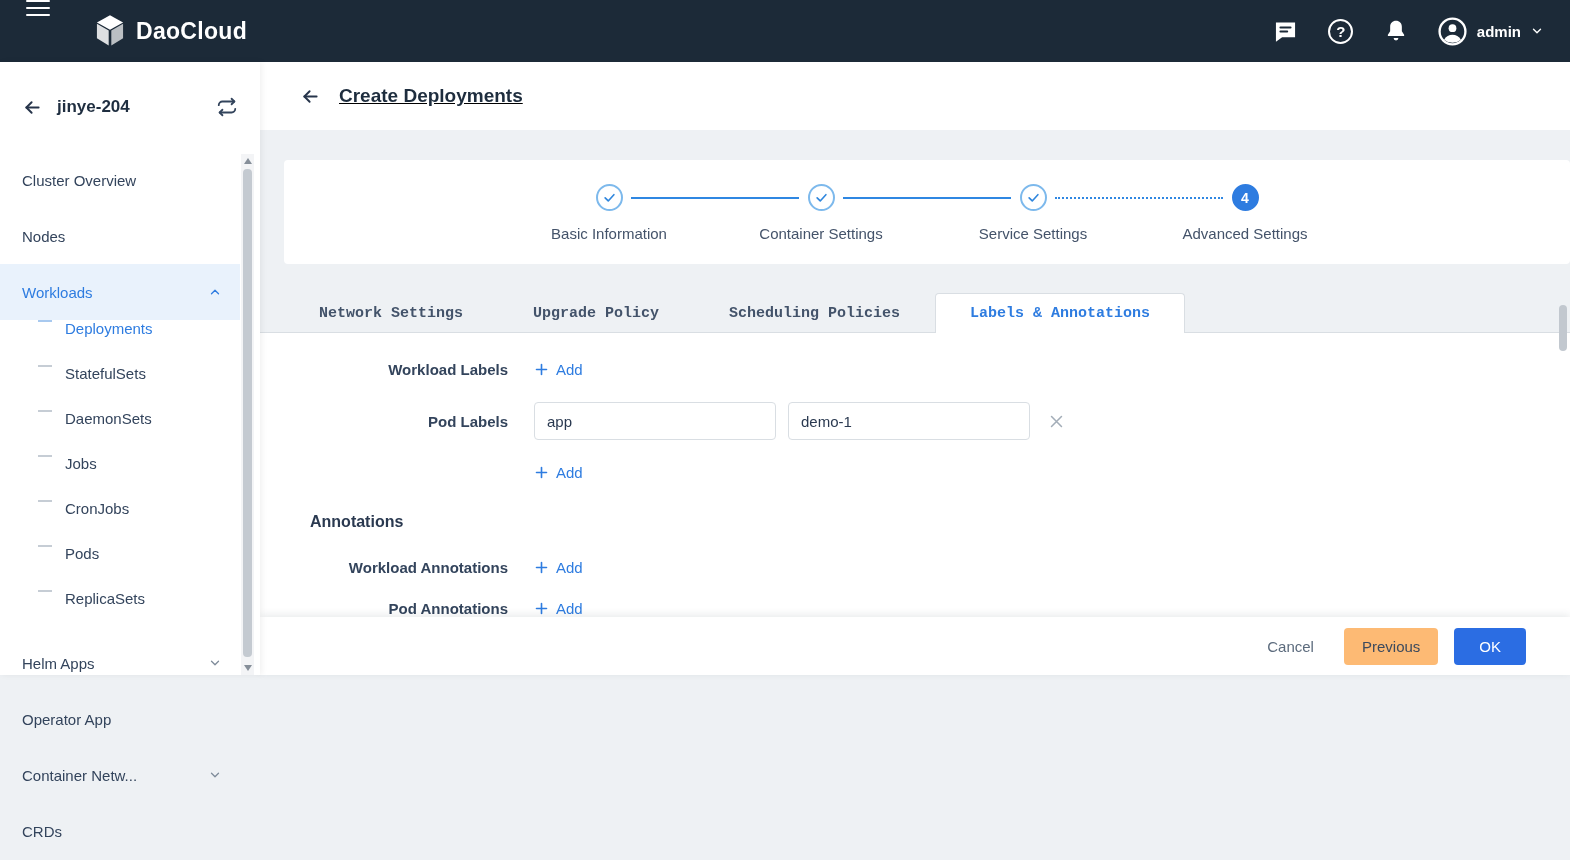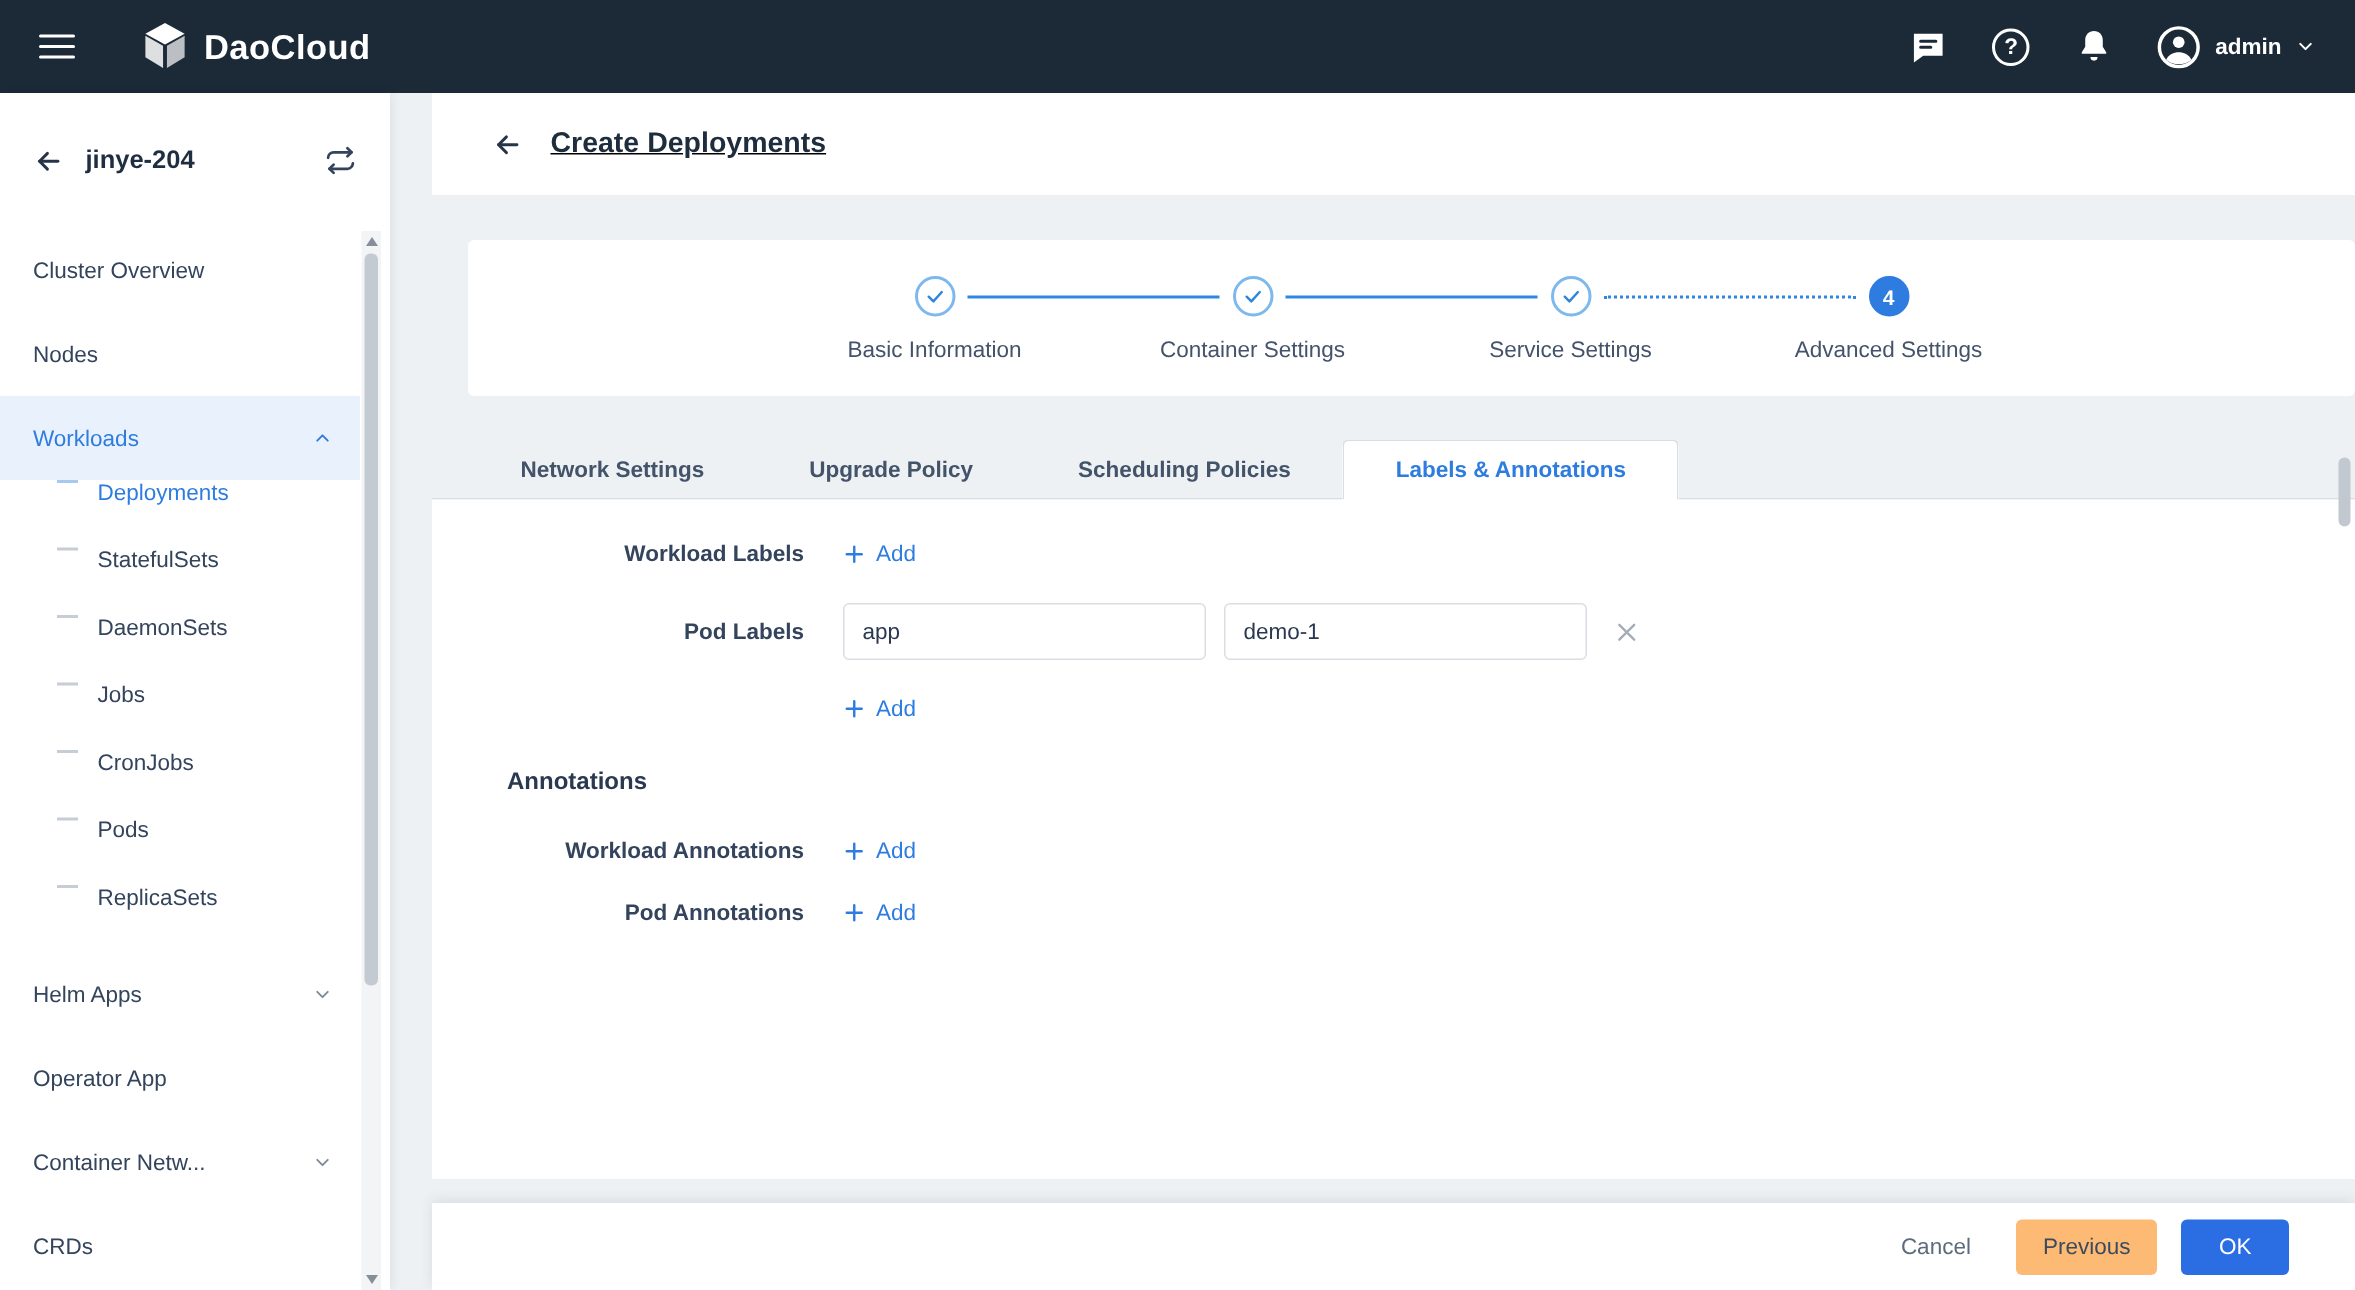--- a/index.html
+++ b/index.html
@@ -1,32 +1,32 @@
 <!DOCTYPE html>
 <html><head>
 <meta charset="utf-8">
 <style>
   * { margin:0; padding:0; box-sizing:border-box; }
   html,body { width:1570px; height:860px; font-family:"Liberation Sans", sans-serif; background:#eef1f4; overflow:hidden; }
 
   
-  .topbar { height:62px; background:#1c2a38; display:flex; align-items:center; padding:0 26px; color:#fff; }
+  .topbar { height:62px; background:#1c2a38; display:flex; padding:0 26px; color:#fff; }
   .hamburger { width:24px; display:flex; flex-direction:column; gap:5px; cursor:pointer; margin-right:44px; }
   .hamburger span { height:2px; background:#fff; border-radius:1px; }
   .brand { display:flex; align-items:center; gap:10px; font-size:23px; font-weight:bold; letter-spacing:.3px; }
   .topbar-spacer { flex:1; }
   .topbar-right { display:flex; align-items:center; gap:27px; }
   .tb-icon { width:28px; height:28px; display:flex; align-items:center; justify-content:center; cursor:pointer; }
   .help-badge { width:25px; height:25px; border:2px solid #fff; border-radius:50%; font-size:15px; font-weight:bold;
                 display:flex; align-items:center; justify-content:center; }
   .user { display:flex; align-items:center; gap:9px; cursor:pointer; }
   .user-name { font-size:15px; font-weight:600; }
 
   
-  .layout { display:flex; height:798px;gap:28px; }
+  .layout { display:flex; height:613px; }
 
   
   .sidebar { width:260px; background:#fff; position:relative; box-shadow:2px 0 6px rgba(0,0,0,.06); z-index:2; flex-shrink:0; }
   .sidebar-header { height:90px; display:flex; align-items:center; padding:0 22px; gap:14px; }
   .back-btn { cursor:pointer; display:flex; }
   .cluster-name { font-size:17px; font-weight:bold; color:#1f2e40; flex:1; }
   .switch-btn { cursor:pointer; display:flex; }
   .menu { width:240px; }
   .menu-item { height:56px; display:flex; align-items:center; padding:0 18px 0 22px; font-size:15px; color:#33445c; cursor:pointer; }
   .menu-item .chev { margin-left:auto; display:flex; color:#7e8b9a; }
@@ -55,21 +55,21 @@
   .stepper { display:flex; justify-content:center; align-items:flex-start; }
   .step { width:44px; display:flex; flex-direction:column; align-items:center; }
   .step-circle { width:27px; height:27px; border-radius:50%; display:flex; align-items:center; justify-content:center;
                  background:#fff; border:2px solid #7db9ec; }
   .step.active .step-circle { background:#2e7ce0; border-color:#2e7ce0; color:#fff; font-size:14px; font-weight:600; }
   .step-label { margin-top:14px; font-size:15px; color:#44536a; white-space:nowrap; }
   .step-line { width:168px; height:2px; background:#2f87e2; margin-top:13px; flex-shrink:0; }
   .step-line.dotted { background:none; height:0; border-top:2px dotted #2f87e2; }
 
   
-  .tabbar { display:flex; margin-top:29px; padding-left:24px; border-bottom:1px solid #d9dee3; align-items:center; }
+  .tabbar { display:flex; margin-top:29px; padding-left:24px; border-bottom:1px solid #d9dee3; align-items:center;font-family:Liberation Mono, monospace; }
   .tab { padding:11px 34px; font-size:15px; font-weight:600; color:#43536a; cursor:pointer;
          border:1px solid transparent; border-bottom:none; margin-bottom:-1px; }
   .tab.active { background:#fff; color:#2e7ce0; border-color:#d9dee3; border-radius:4px 4px 0 0; box-shadow:0 1px 0 #fff; }
 
   
   .content { background:#fff; height:453px; padding:28px 0 0 50px; }
   .section-title { font-size:16px; color:#2a3950; margin-bottom:28px; }
   .form-row { display:flex; align-items:center; margin-bottom:24px; }
   .form-label { width:198px; text-align:right; margin-right:26px; font-size:15px; color:#33445c; font-weight:600; }
   .form-label.empty { visibility:hidden; }

